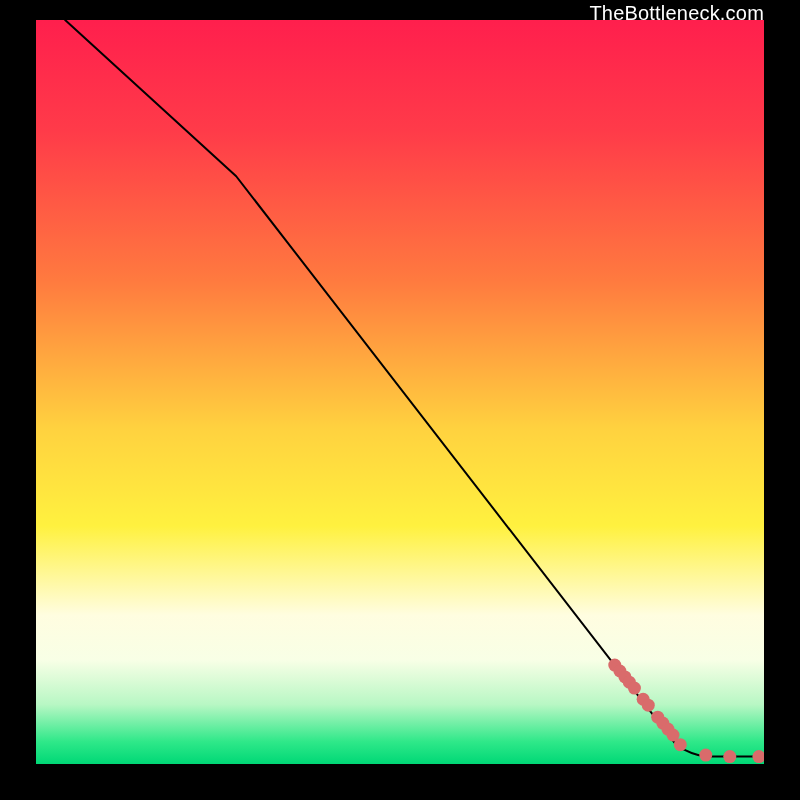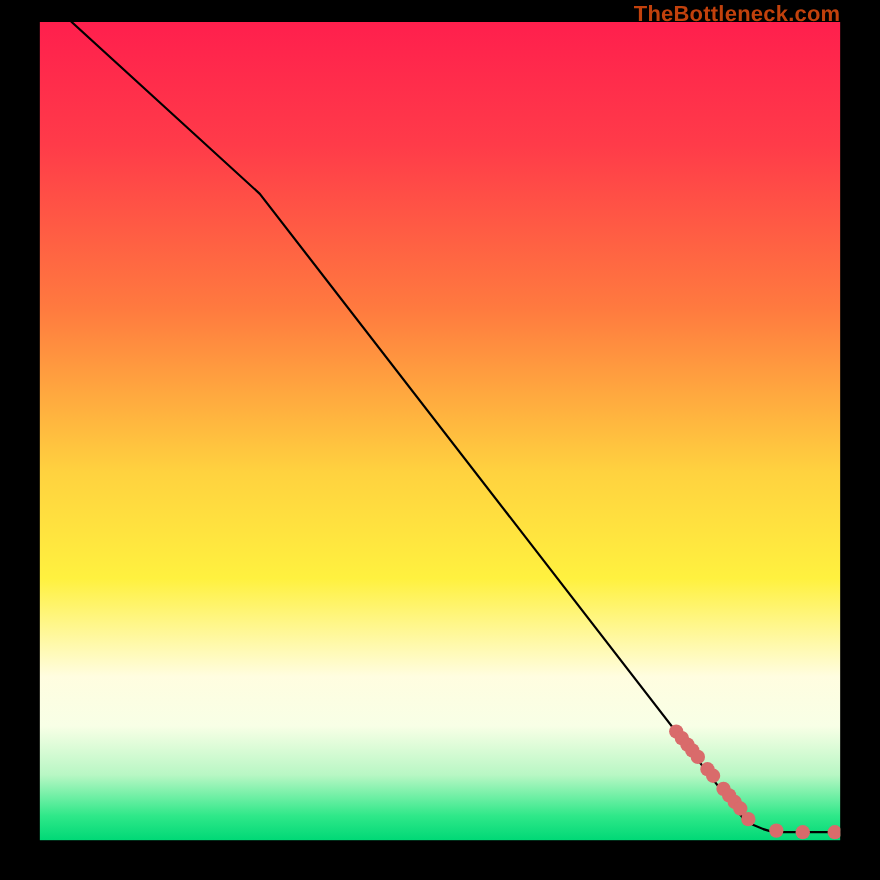--- a/index.html
+++ b/index.html
@@ -21,23 +21,23 @@
     position: absolute;
     left: 36px;
     top: 20px;
     width: 728px;
     height: 744px;
   }
   .watermark {
     position: absolute;
     top: 2px;
     right: 36px;
-    color: #c2410c;
+    color: #ffffff;
     font-size: 20px;
-    font-weight: 700;
+    font-weight: 400;
     letter-spacing: 0.2px;
   }
   svg { display: block; }
 </style>
 </head>
 <body>
 
 <div class="frame">
 
   <div class="watermark">TheBottleneck.com</div>

